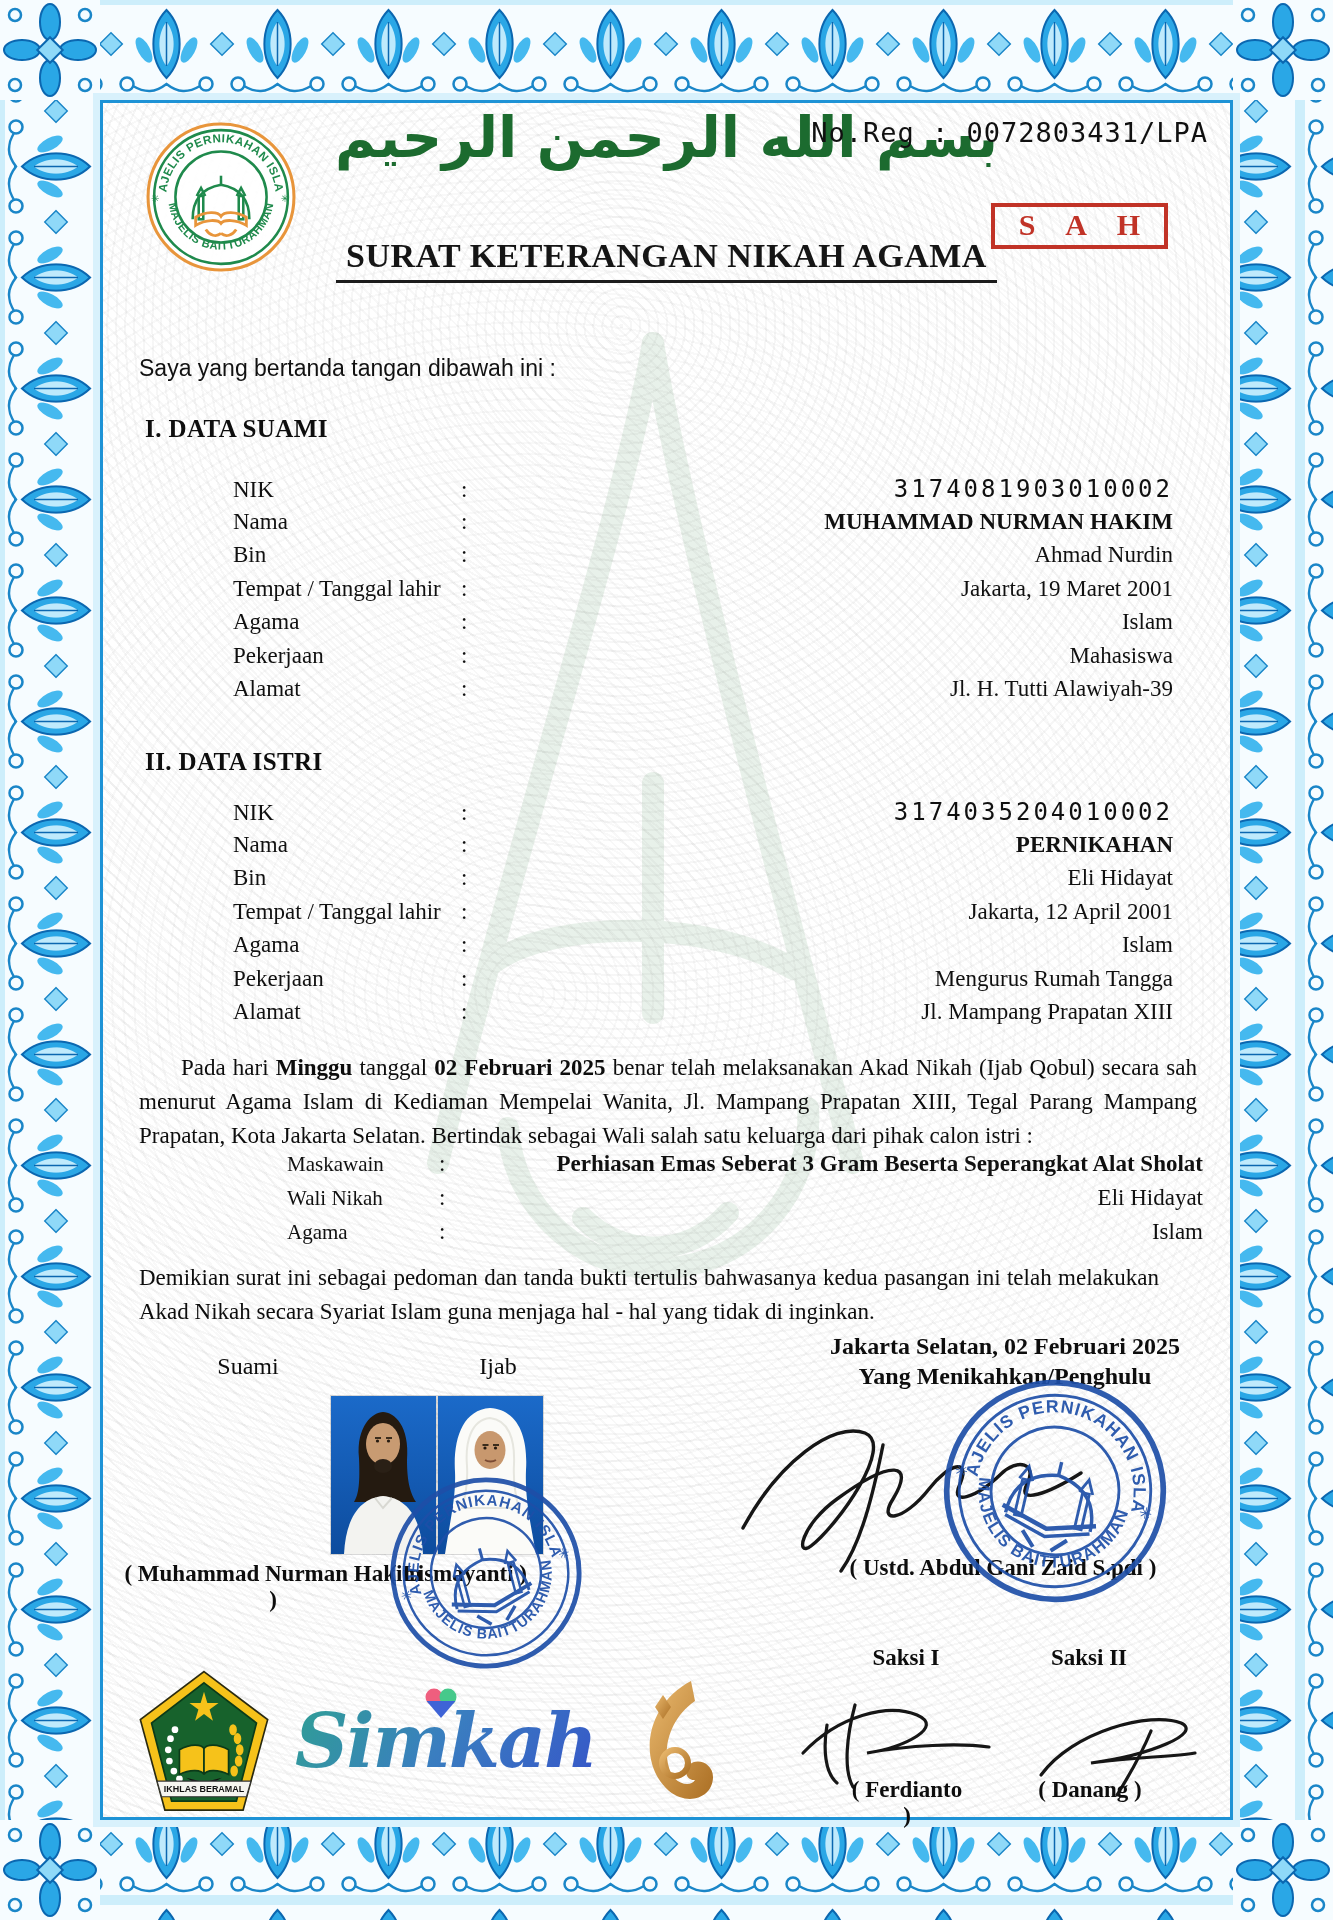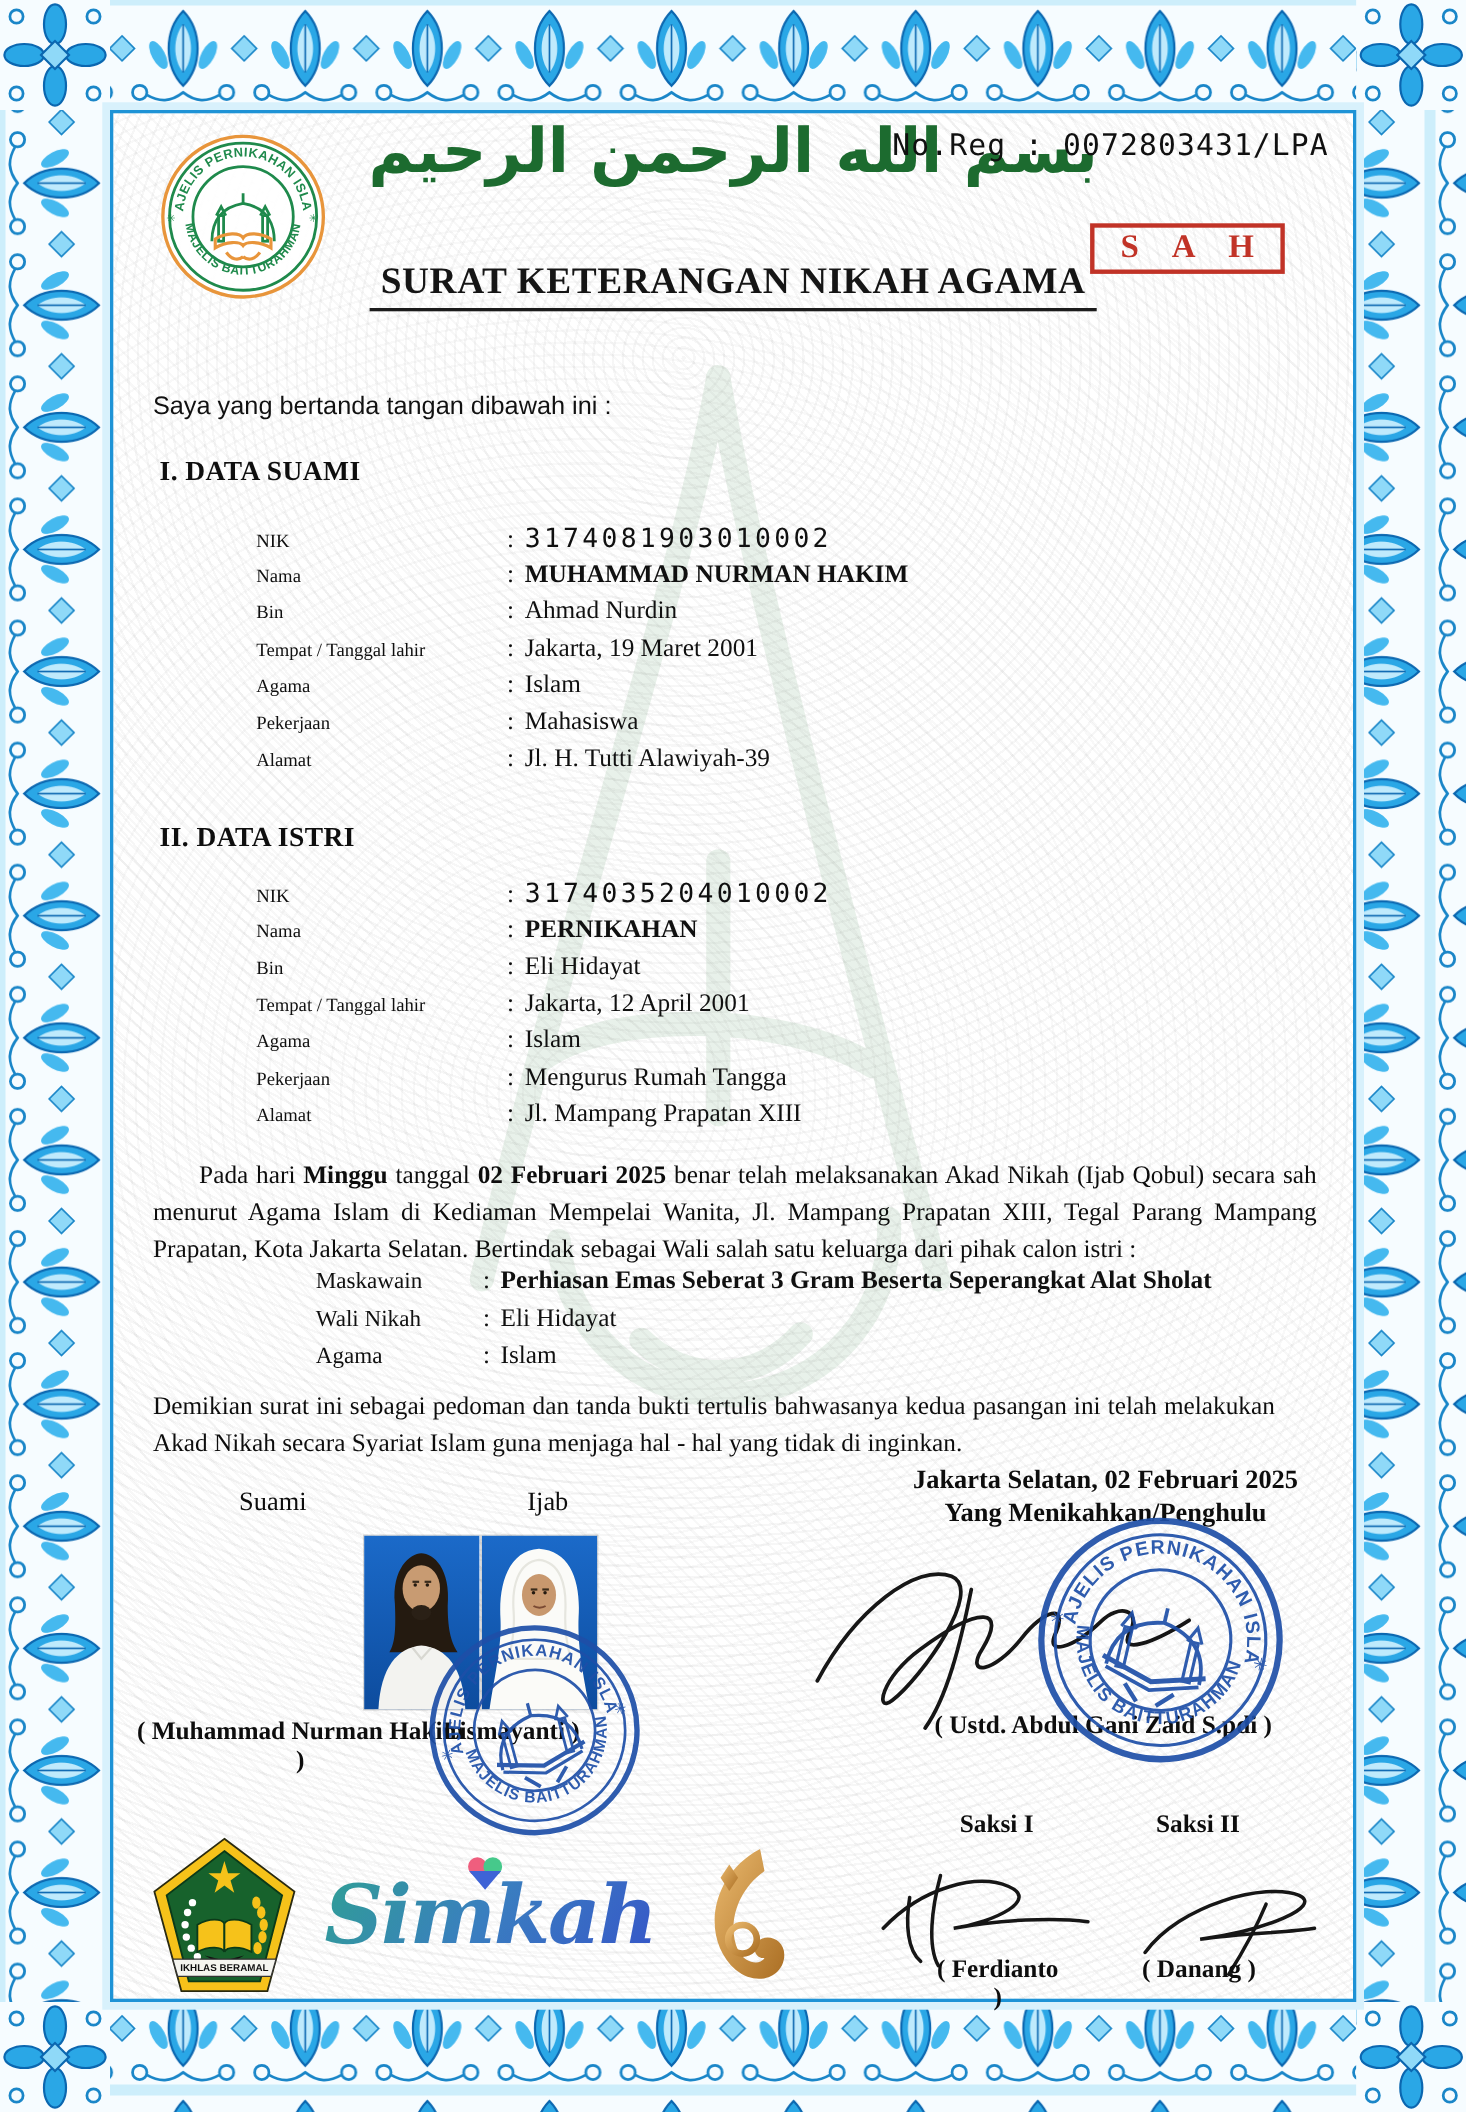--- a/index.html
+++ b/index.html
@@ -34,24 +34,24 @@
   .title-wrap{left:0;right:0;top:134px;text-align:center;z-index:3;}
   .title{display:inline-block;font-size:34px;font-weight:bold;letter-spacing:.5px;color:#151515;
     border-bottom:3px solid #1c1c1c;padding:0 10px 5px;}
 
   .intro{left:36px;top:252px;font-family:"Liberation Sans",sans-serif;font-size:23px;color:#111;z-index:3;}
   .sec-heading{left:42px;font-size:25px;font-weight:bold;color:#0e0e0e;letter-spacing:.4px;z-index:3;}
 
   
   .fields{left:130px;width:940px;z-index:3;}
   .frow{display:grid;grid-template-columns:228px 16px 1fr;height:33.5px;align-items:baseline;}
-  .flabel{font-size:17px;color:#101010;font-family:Liberation Serif, serif;}
+  .flabel{font-size:23px;color:#101010;font-family:Liberation Serif, serif;}
   .fcolon::before{content:":";}
   .fcolon{font-size:23px;color:#101010;}
-  .fvalue{font-size:23px;color:#101010;}
+  .fvalue{font-size:23px;color:#101010;text-align:right;}
   .fvalue.strong{font-weight:bold;}
   .fvalue.ocr{font-family:"DejaVu Sans Mono",monospace;font-size:24px;letter-spacing:3px;}
 
   .para{left:36px;width:1058px;font-size:23px;line-height:34px;color:#0d0d0d;text-align:justify;z-index:3;}
   .para .b{font-weight:bold;}
   .para.indent{text-indent:42px;}
 
   .mahar{left:140px;width:960px;z-index:3;}
   .mrow{display:grid;grid-template-columns:152px 16px 1fr;height:34px;align-items:baseline;margin-left:44px;}
   .mlabel{font-size:21px;color:#101010;}

